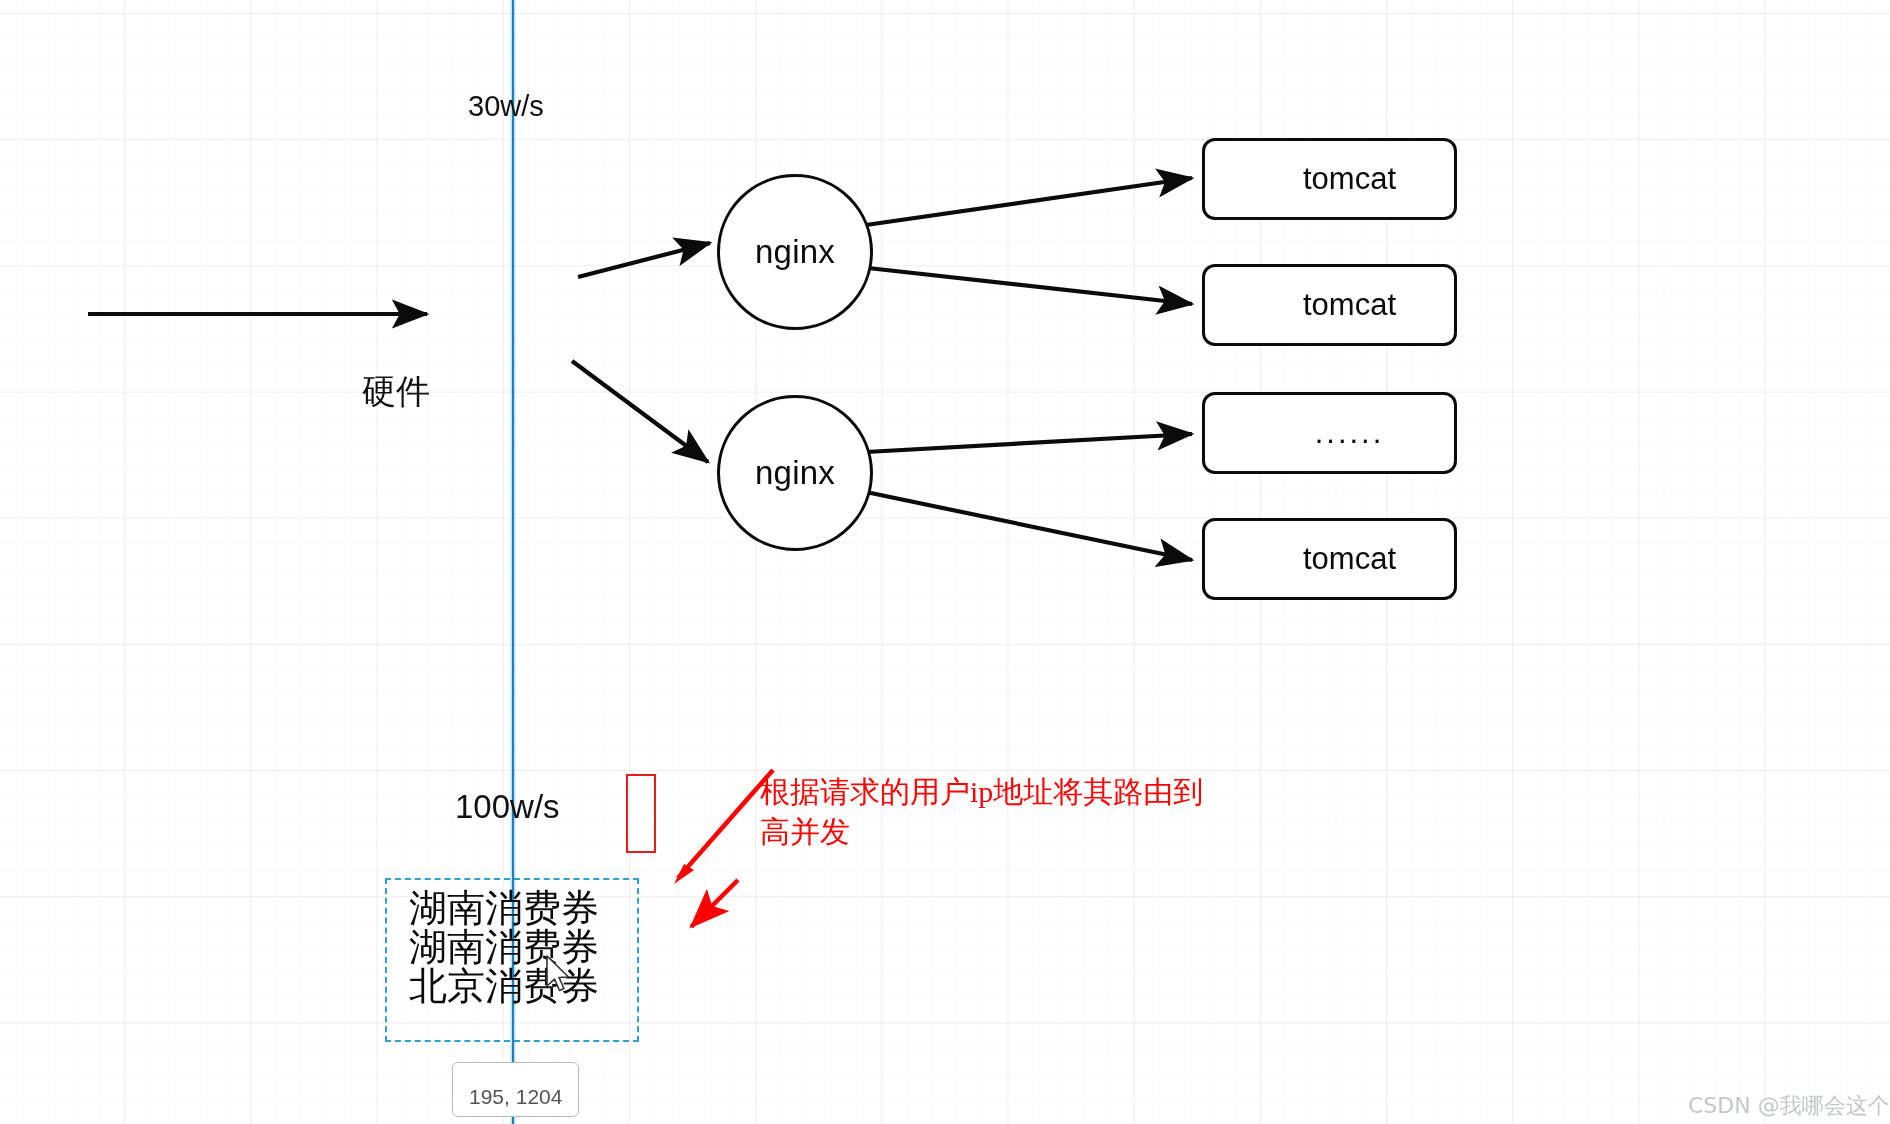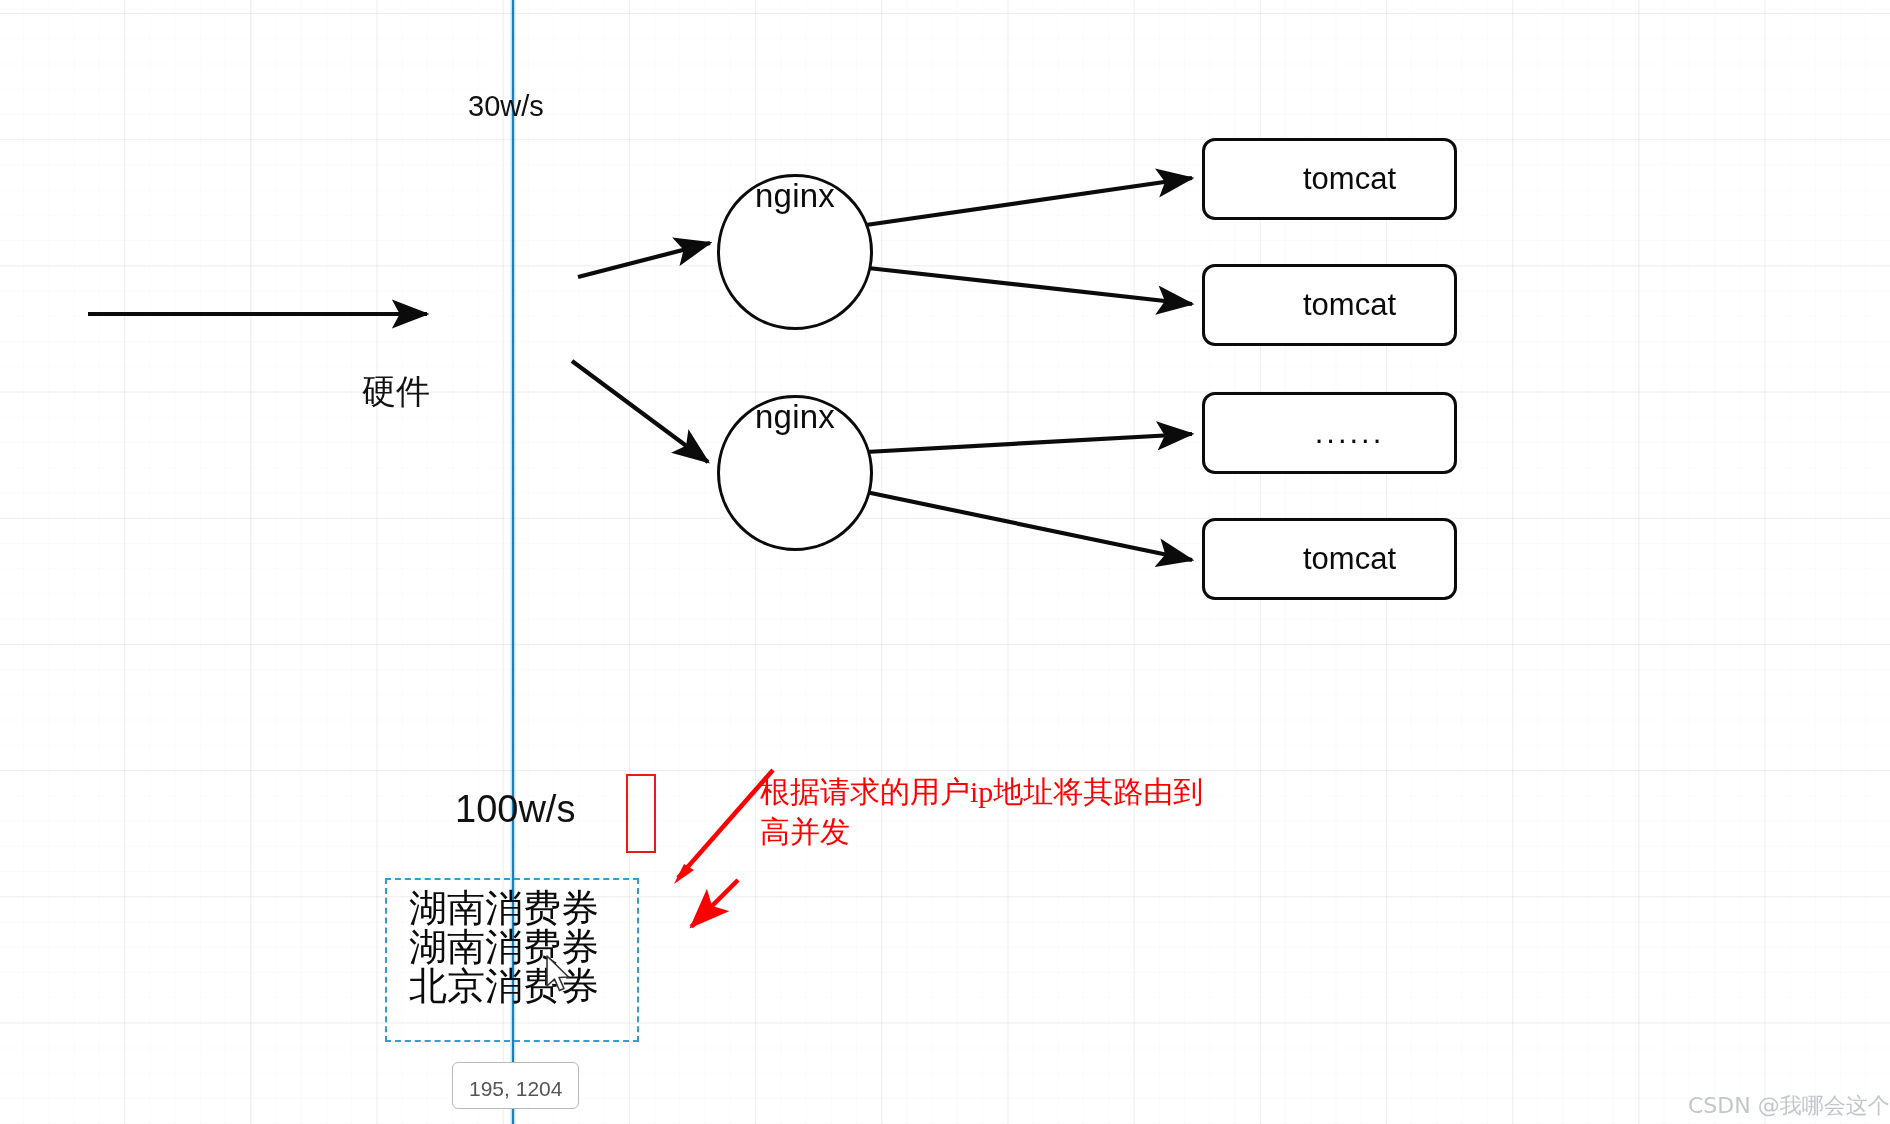--- a/index.html
+++ b/index.html
@@ -32,21 +32,21 @@
     width: 1890px;
     height: 1124px;
     pointer-events: none;
   }
   .node-circle {
     position: absolute;
     border: 3.5px solid #0b0b0b;
     border-radius: 50%;
     background: #ffffff;
     display: flex;
-    align-items: flex-start;
+    align-items: center;
     justify-content: center;
     box-sizing: border-box;
   }
   .node-circle .lbl {
     font-size: 33px;
     color: #0b0b0b;
     letter-spacing: 0.2px;
     white-space: nowrap;
   }
   .node-box {
@@ -114,21 +114,21 @@
     white-space: nowrap;
   }
   .annotation div { }
   .coord-tip {
     position: absolute;
     border: 1px solid #b9b9b9;
     border-radius: 6px;
     background: #ffffff;
     color: #555555;
     font-size: 21px;
-    padding: 14px 16px 7px 16px;
+    padding: 22px 16px 7px 16px;
     box-sizing: border-box;
     white-space: nowrap;
   }
   .watermark {
     position: absolute;
     color: #c3c7cc;
     font-size: 22px;
     white-space: nowrap;
     font-family: "DejaVu Sans", "Liberation Sans", sans-serif;
   }
@@ -198,21 +198,21 @@
   </div>
 
   <div class="node-box" style="left:1202px; top:518px; width:255px; height:82px;">
     <span class="lbl">tomcat</span>
   </div>
 
   <div class="plain-label" style="left:468px; top:90px; font-size:29px;">30w/s</div>
 
   <div class="plain-label" style="left:362px; top:369px; font-size:34px; font-family:'DejaVu Sans','Liberation Sans',sans-serif;">硬件</div>
 
-  <div class="plain-label" style="left:455px; top:788px; font-size:38px;">100w/s</div>
+  <div class="plain-label" style="left:455px; top:788px; font-size:33px;">100w/s</div>
 
   <div class="red-rect" style="left:626px; top:774px; width:30px; height:79px;"></div>
 
   <div class="annotation" style="left:760px; top:772px;">
     <div>根据请求的用户ip地址将其路由到</div>
     <div>高并发</div>
   </div>
 
   <div class="dashed-box" style="left:385px; top:878px; width:254px; height:164px;">
     <div class="dashed-inner">

